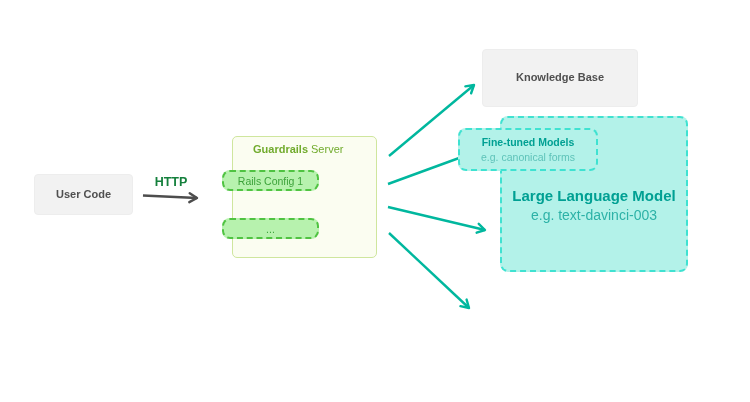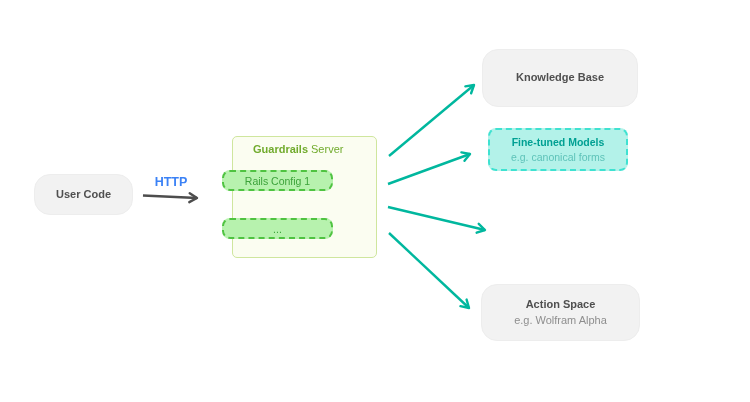--- a/index.html
+++ b/index.html
@@ -21,34 +21,34 @@
     box-sizing: border-box;
     display: flex;
     flex-direction: column;
     align-items: center;
     justify-content: center;
     text-align: center;
   }
   .gray-box {
     background: #f2f2f2;
     border: 1px solid #ededed;
-    border-radius: 16px;
+    border-radius: 4px;
   }
   .gray-title { font-size: 11px; font-weight: bold; color: #4f4f4f; line-height: 1.45; }
   .gray-sub   { font-size: 11px; color: #8e8e8e; line-height: 1.45; }
 
   .user-code { left: 34px; top: 174px; width: 99px; height: 41px; }
   .kb        { left: 482px; top: 49px;  width: 156px; height: 58px; }
   .action    { left: 481px; top: 284px; width: 159px; height: 57px; }
 
   .http-label {
     position: absolute;
     left: 143px; top: 175px; width: 56px;
     text-align: center;
-    font-size: 12.5px; font-weight: bold; color: #3b82f6;
+    font-size: 12.5px; font-weight: bold; color: #15803d;
   }
 
   .server {
     position: absolute;
     left: 232px; top: 136px; width: 145px; height: 122px;
     box-sizing: border-box;
     background: #fbfdf1;
     border: 1px solid #cfe69e;
     border-radius: 5px;
   }
@@ -56,21 +56,21 @@
     position: absolute;
     left: 20px; top: 6px;
     font-size: 11px; color: #71ab2d;
     white-space: nowrap;
   }
   .server-title .bold { font-weight: bold; }
   .server-title .rest { font-weight: normal; margin-left: 3px; }
 
   .rails {
     position: absolute;
-    left: 222px; width: 111px; height: 21px;
+    left: 222px; width: 97px; height: 21px;
     box-sizing: border-box;
     background: #b7f2ae;
     border: 2px dashed #4fc341;
     border-radius: 8px;
     display: flex; align-items: center; justify-content: center;
     font-size: 10.5px; color: #3ca23a;
   }
   .rails-1 { top: 170px; }
   .rails-2 { top: 194px; }
   .rails-3 { top: 218px; }
@@ -85,21 +85,21 @@
     position: absolute;
     left: 500px; top: 116px; width: 188px; height: 156px;
     text-align: center;
   }
   .llm-text { margin-top: 68px; }
   .llm-title { font-size: 15px; font-weight: bold; color: #00a093; line-height: 1.3; }
   .llm-sub   { font-size: 14px; color: #2db2a7; line-height: 1.3; }
 
   .fine-tuned {
     position: absolute;
-    left: 488px; top: 128px; width: 140px; height: 43px;
+    left: 458px; top: 128px; width: 140px; height: 43px;
     display: flex; flex-direction: column;
     align-items: center; justify-content: center;
     text-align: center;
   }
   .ft-title { font-size: 10.5px; font-weight: bold; color: #00a093; line-height: 1.4; }
   .ft-sub   { font-size: 10.5px; color: #5ec3b9; line-height: 1.4; }
 </style>
 </head>
 <body>
 
@@ -142,24 +142,26 @@
     <span>Rails Config 1</span>
   </div>
   <div class="rails rails-3">
     <span>...</span>
   </div>
 
   <div class="node gray-box kb">
     <span class="gray-title">Knowledge Base</span>
   </div>
 
+  <div class="teal-box llm">
+    <div class="llm-text">
+      <div class="llm-title">Large Language Model</div>
+      <div class="llm-sub">e.g. text-davinci-003</div>
+    </div>
+  </div>
 
   <div class="teal-box fine-tuned">
     <div class="ft-title">Fine-tuned Models</div>
     <div class="ft-sub">e.g. canonical forms</div>
   </div>
 
-  <div class="node gray-box action">
-    <span class="gray-title">Action Space</span>
-    <span class="gray-sub">e.g. Wolfram Alpha</span>
-  </div>
 
 </div>
 
 </body></html>

